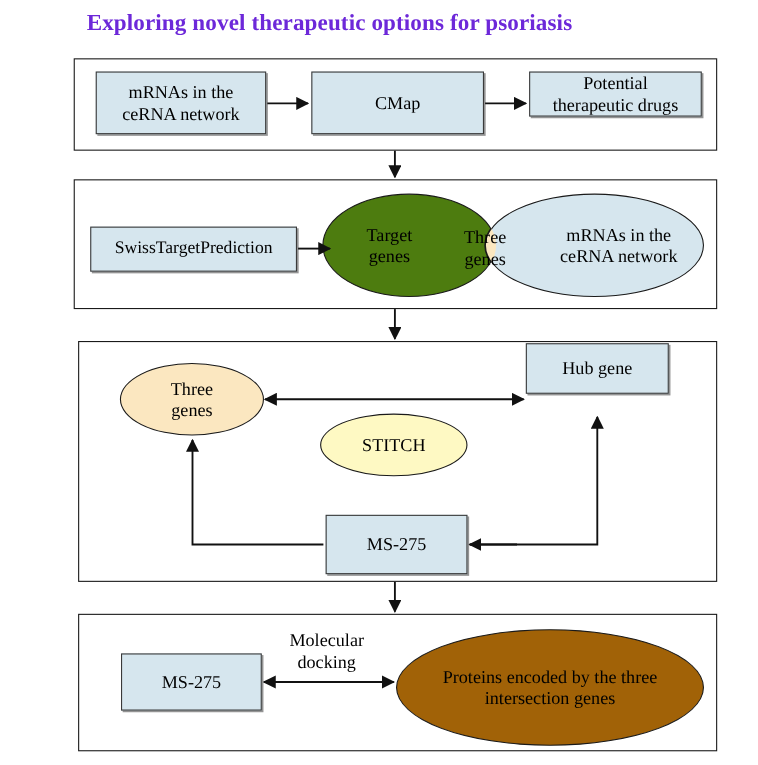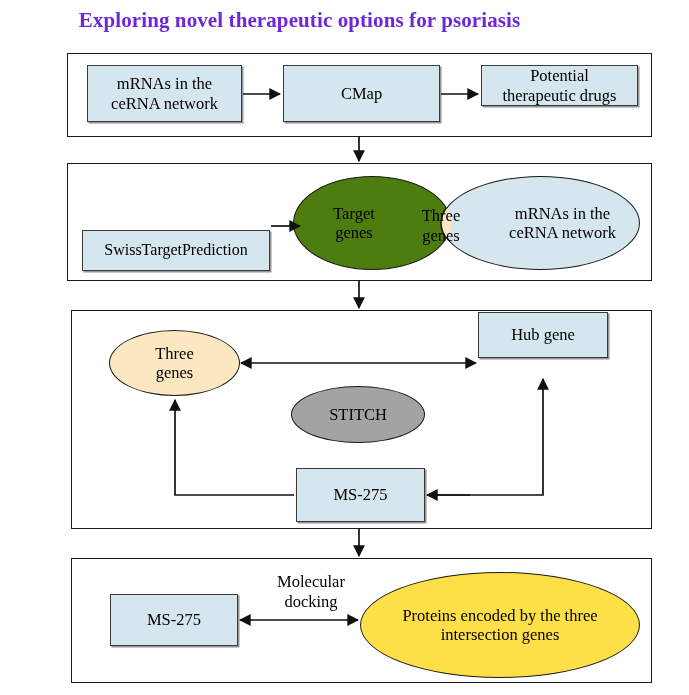--- a/index.html
+++ b/index.html
@@ -95,21 +95,21 @@
     <span class="vlbl" style="white-space:pre-line;">CMap</span>
   </div>
 
   <div class="node-box" style="left:481px; top:65px; width:157px; height:41px;">
     <span class="vlbl" style="white-space:pre-line;">Potential
 therapeutic drugs</span>
   </div>
 
   <div class="panel" style="left:67px; top:163px; width:585px; height:118px;"></div>
 
-  <div class="node-box" style="left:82px; top:206px; width:188px; height:41px; font-size:16px;margin-top:24px;">
+  <div class="node-box" style="left:82px; top:206px; width:188px; height:41px; font-size:16px;">
     <span class="vlbl">SwissTargetPrediction</span>
   </div>
 
   <div class="node-ellipse" style="left:293px; top:176px; width:158px; height:94px; background:#4d7c0f;">
     <span class="vlbl" style="white-space:pre-line; transform:translateX(-18px);">Target
 genes</span>
   </div>
 
   <div class="node-ellipse" style="left:441px; top:176px; width:199px; height:94px; background:#d6e6ee;">
     <span class="vlbl" style="white-space:pre-line; transform:translateX(22px);">mRNAs in the
@@ -135,38 +135,38 @@
 
   <div class="node-ellipse" style="left:109px; top:330px; width:131px; height:66px; background:#fbe7c0;">
     <span class="vlbl" style="white-space:pre-line;">Three
 genes</span>
   </div>
 
   <div class="node-box" style="left:478px; top:312px; width:130px; height:46px;">
     <span class="vlbl">Hub gene</span>
   </div>
 
-  <div class="node-ellipse" style="left:291px; top:386px; width:134px; height:57px; background:#a3a3a3;">
+  <div class="node-ellipse" style="left:291px; top:376px; width:134px; height:57px; background:#fef9c3;">
     <span class="vlbl">STITCH</span>
   </div>
 
   <div class="node-box" style="left:296px; top:468px; width:129px; height:54px;">
     <span class="vlbl">MS-275</span>
   </div>
 
   <div class="panel" style="left:71px; top:558px; width:581px; height:125px;"></div>
 
-  <div class="free-label" style="left:251px; top:572px; width:120px; white-space:pre-line;">Molecular
+  <div class="free-label" style="left:237px; top:572px; width:120px; white-space:pre-line;">Molecular
 docking</div>
 
   <div class="node-box" style="left:110px; top:594px; width:128px; height:52px;">
     <span class="vlbl">MS-275</span>
   </div>
 
-  <div class="node-ellipse" style="left:360px; top:572px; width:280px; height:106px; background:#fde047;">
+  <div class="node-ellipse" style="left:360px; top:572px; width:280px; height:106px; background:#a16207;">
     <span class="vlbl" style="white-space:pre-line;">Proteins encoded by the three
 intersection genes</span>
   </div>
 
   <svg class="overlay" viewBox="0 0 689 695">
     <defs>
       <marker id="ah" viewBox="0 0 10 10" refX="9" refY="5" markerWidth="7" markerHeight="7" orient="auto-start-reverse">
         <path d="M 0 0 L 10 5 L 0 10 z" fill="#111111"></path>
       </marker>
     </defs>

